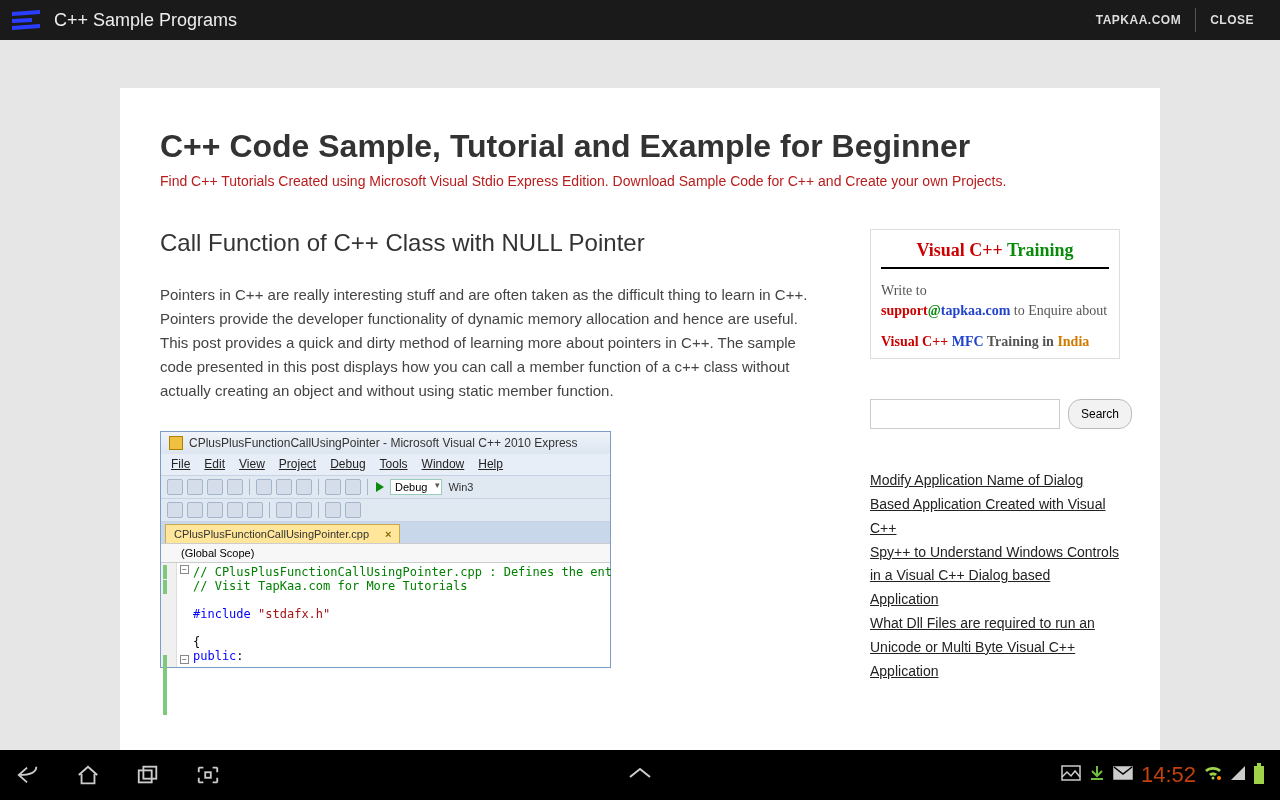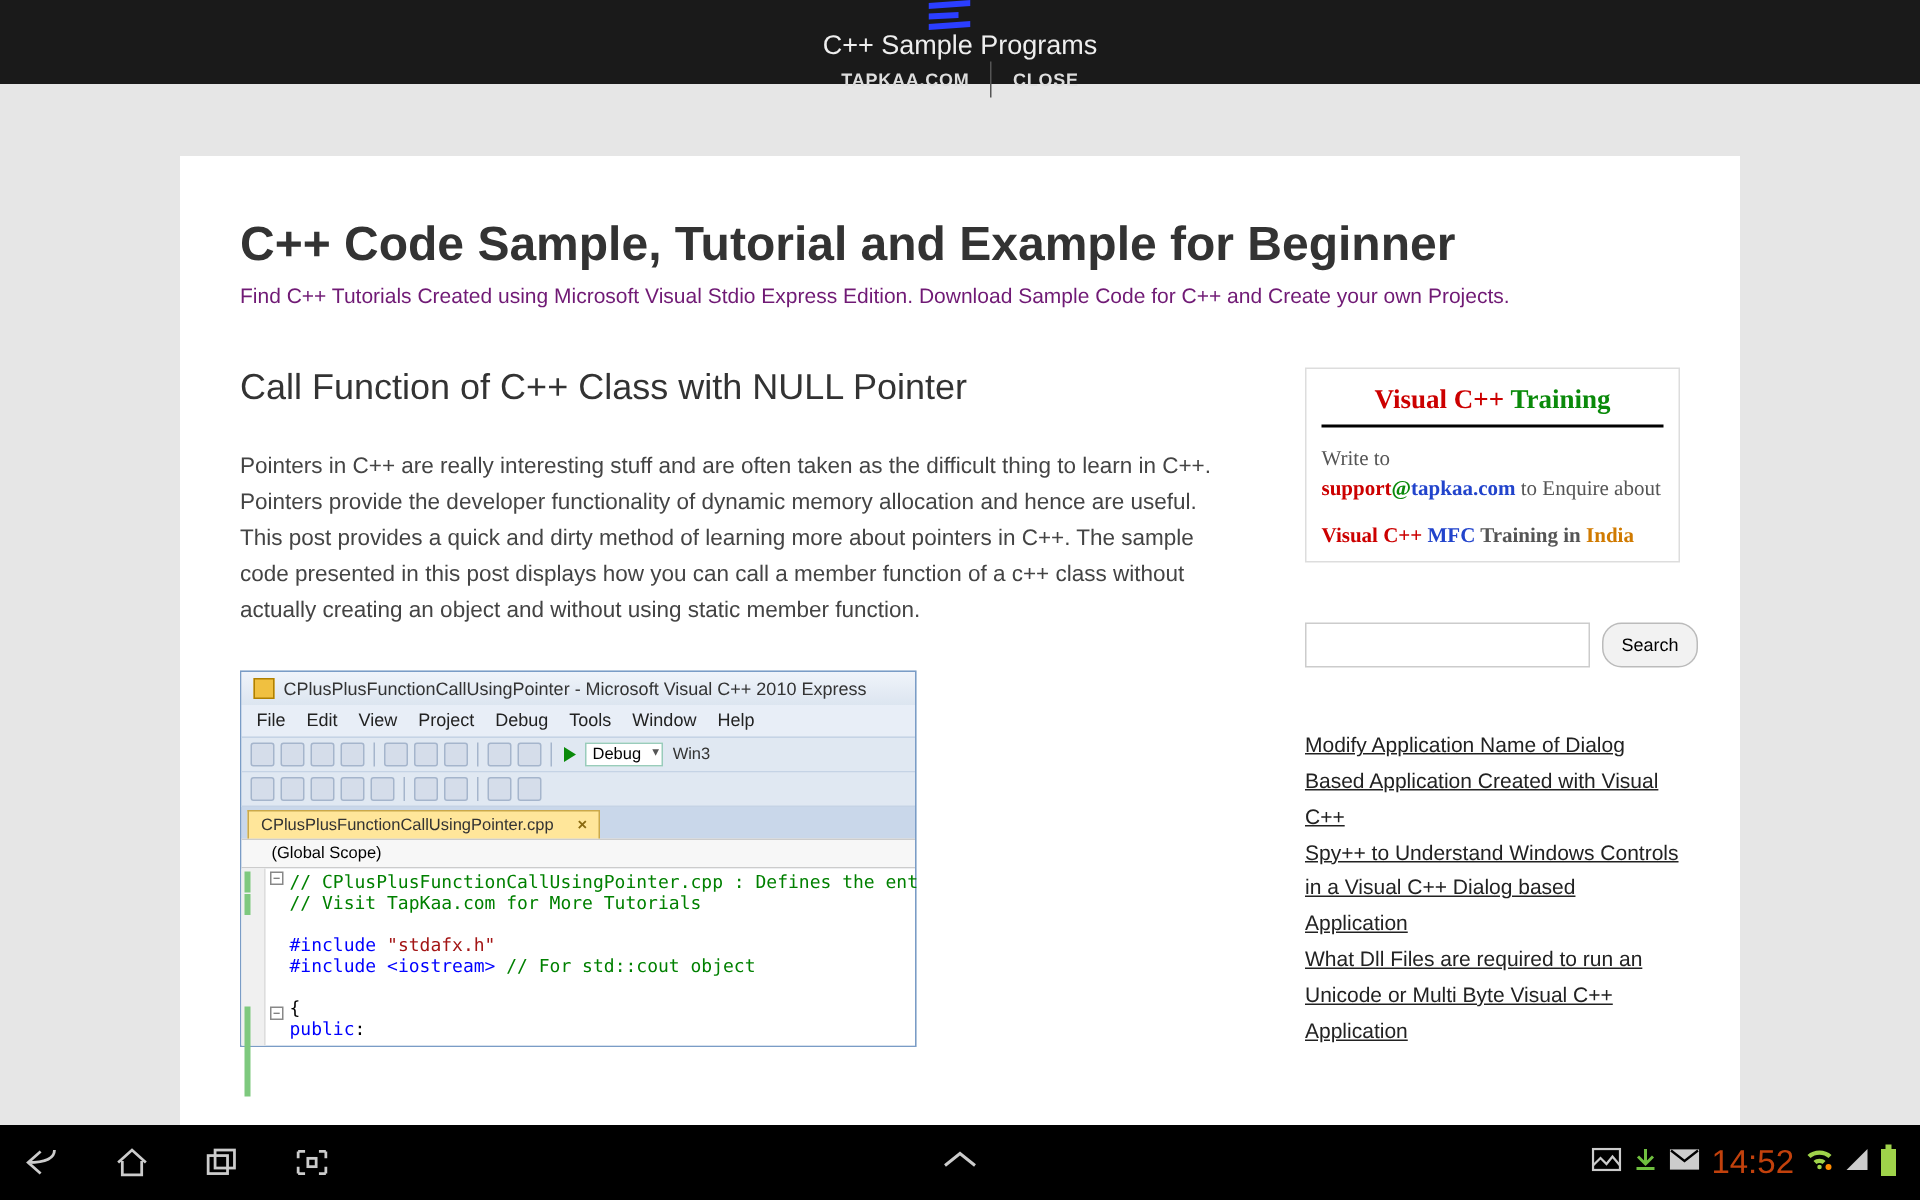--- a/index.html
+++ b/index.html
@@ -1,30 +1,30 @@
 <!DOCTYPE html>
 <html><head>
 <meta charset="utf-8">
 <style>
 * { margin: 0; padding: 0; box-sizing: border-box; }
 body { font-family: "Segoe UI", Arial, sans-serif; background: #e6e6e6; width: 1280px; height: 800px; overflow: hidden; position: relative; }
 
 
-.top-bar { background: #1a1a1a; height: 56px; display: flex; align-items: center; padding: 0 12px; color: #fff; flex-direction: column; }
+.top-bar { background: #1a1a1a; height: 40px; display: flex; align-items: center; padding: 0 12px; color: #fff; }
 .menu-icon { color: #2b3eff; margin-right: 14px; cursor: pointer; }
 .menu-icon svg { display: block; }
 .app-title { font-size: 18px; font-weight: 400; color: #eee; flex: 1; }
 .top-links { display: flex; align-items: center; gap: 0; }
 .top-link { font-size: 12px; font-weight: 700; color: #ddd; padding: 0 14px; letter-spacing: 0.5px; cursor: pointer; }
 .top-sep { width: 1px; height: 24px; background: #555; }
 
 
 .page { background: #fff; margin: 48px auto 0; width: 1040px; padding: 40px 40px 0 40px; height: 700px; overflow: hidden; }
 .page-title { font-size: 32px; font-weight: 700; color: #333; margin-bottom: 8px; }
-.page-sub { font-size: 14px; color: #701a75; margin-bottom: 40px; }
+.page-sub { font-size: 14px; color: #b91c1c; margin-bottom: 40px; }
 .content-row { display: flex; gap: 60px; }
 .article { flex: 1; min-width: 0; }
 .article-title { font-size: 24px; font-weight: 400; color: #333; margin-bottom: 26px; }
 .article-body { font-size: 15px; color: #444; line-height: 1.6; margin-bottom: 28px; }
 
 
 .sidebar { width: 250px; flex-shrink: 0; }
 .promo-box { border: 1px solid #ddd; padding: 10px 10px 8px; margin-bottom: 40px; }
 .promo-title { font-family: Georgia, serif; font-size: 18px; font-weight: 700; text-align: center; border-bottom: 2px solid #000; padding-bottom: 6px; margin-bottom: 12px; }
 .promo-title .vcpp { color: #c00; }
@@ -45,21 +45,21 @@
 
 .latest-title { font-size: 11px; font-weight: 700; color: #555; letter-spacing: 0.5px; margin-bottom: 26px; }
 .latest-list a { display: block; font-size: 14px; color: #222; text-decoration: underline; line-height: 1.7; cursor: pointer; }
 
 
 .vs-window { border: 1px solid #7a9cc6; width: 451px; background: #dce5f0; font-size: 12px; }
 .vs-titlebar { display: flex; align-items: flex-start; gap: 6px; padding: 4px 8px; background: linear-gradient(#f0f4fa, #dce5f0); }
 .vs-icon { width: 14px; height: 14px; background: #f0c040; border: 1px solid #b08000; }
 .vs-title { color: #333; font-size: 12px; }
 .vs-menu { display: flex; gap: 14px; padding: 3px 10px 4px; background: #e8eef7; }
-.vs-menu span { color: #222; font-size: 12px; cursor: pointer; }
+.vs-menu span { color: #222; font-size: 12px; cursor: pointer; text-decoration: underline; }
 .vs-toolbar { display: flex; align-items: center; gap: 4px; padding: 3px 6px; background: #e0e8f2; border-top: 1px solid #c5d3e5; border-bottom: 1px solid #c5d3e5; }
 .tb-ic { width: 16px; height: 16px; background: #d5ddea; border: 1px solid #a5b5cc; border-radius: 2px; }
 .tb-sep { width: 1px; height: 16px; background: #a5b5cc; margin: 0 2px; }
 .tb-play { width: 0; height: 0; border-left: 8px solid #0a8a0a; border-top: 5px solid transparent; border-bottom: 5px solid transparent; margin: 0 2px; }
 .tb-combo { border: 1px solid #9cb; background: #fff; font-size: 11px; padding: 1px 14px 1px 4px; position: relative; }
 .tb-combo::after { content: "▾"; position: absolute; right: 2px; top: 0; font-size: 9px; color: #555; }
 .tb-txt { font-size: 11px; color: #333; margin-left: 2px; }
 
 .vs-toolbar2 { display: flex; align-items: center; gap: 4px; padding: 3px 6px; background: #e0e8f2; border-bottom: 1px solid #c5d3e5; }
 
@@ -170,21 +170,20 @@
         <div class="vs-scope">(Global Scope)</div>
         <div class="vs-code">
           <div class="vs-gutter"></div>
           <span class="vs-mark" style="top:2px"></span>
           <span class="fold" style="top:2px">−</span>
           <div class="vs-line"><span class="cm-comment">// CPlusPlusFunctionCallUsingPointer.cpp : Defines the ent</span></div>
           <span class="vs-mark" style="top:17px"></span>
           <div class="vs-line"><span class="cm-comment">// Visit TapKaa.com for More Tutorials</span></div>
           <div class="vs-line">&nbsp;</div>
           <div class="vs-line"><span class="cm-pre">#include </span><span class="cm-str">"stdafx.h"</span></div>
-          <div class="vs-line"><span class="cm-pre">#include </span><span class="cm-pre">&lt;iostream&gt;</span><span class="cm-comment"> // For std::cout object</span></div>
           <div class="vs-line">&nbsp;</div>
           <span class="vs-mark" style="top:92px;height:60px"></span>
           <span class="fold" style="top:92px">−</span>
           <div class="vs-line"><span>{</span></div>
           <div class="vs-line"><span class="cm-kw">public</span><span>:</span></div>
         </div>
       </div>
     </div>
 
     <div class="sidebar">

